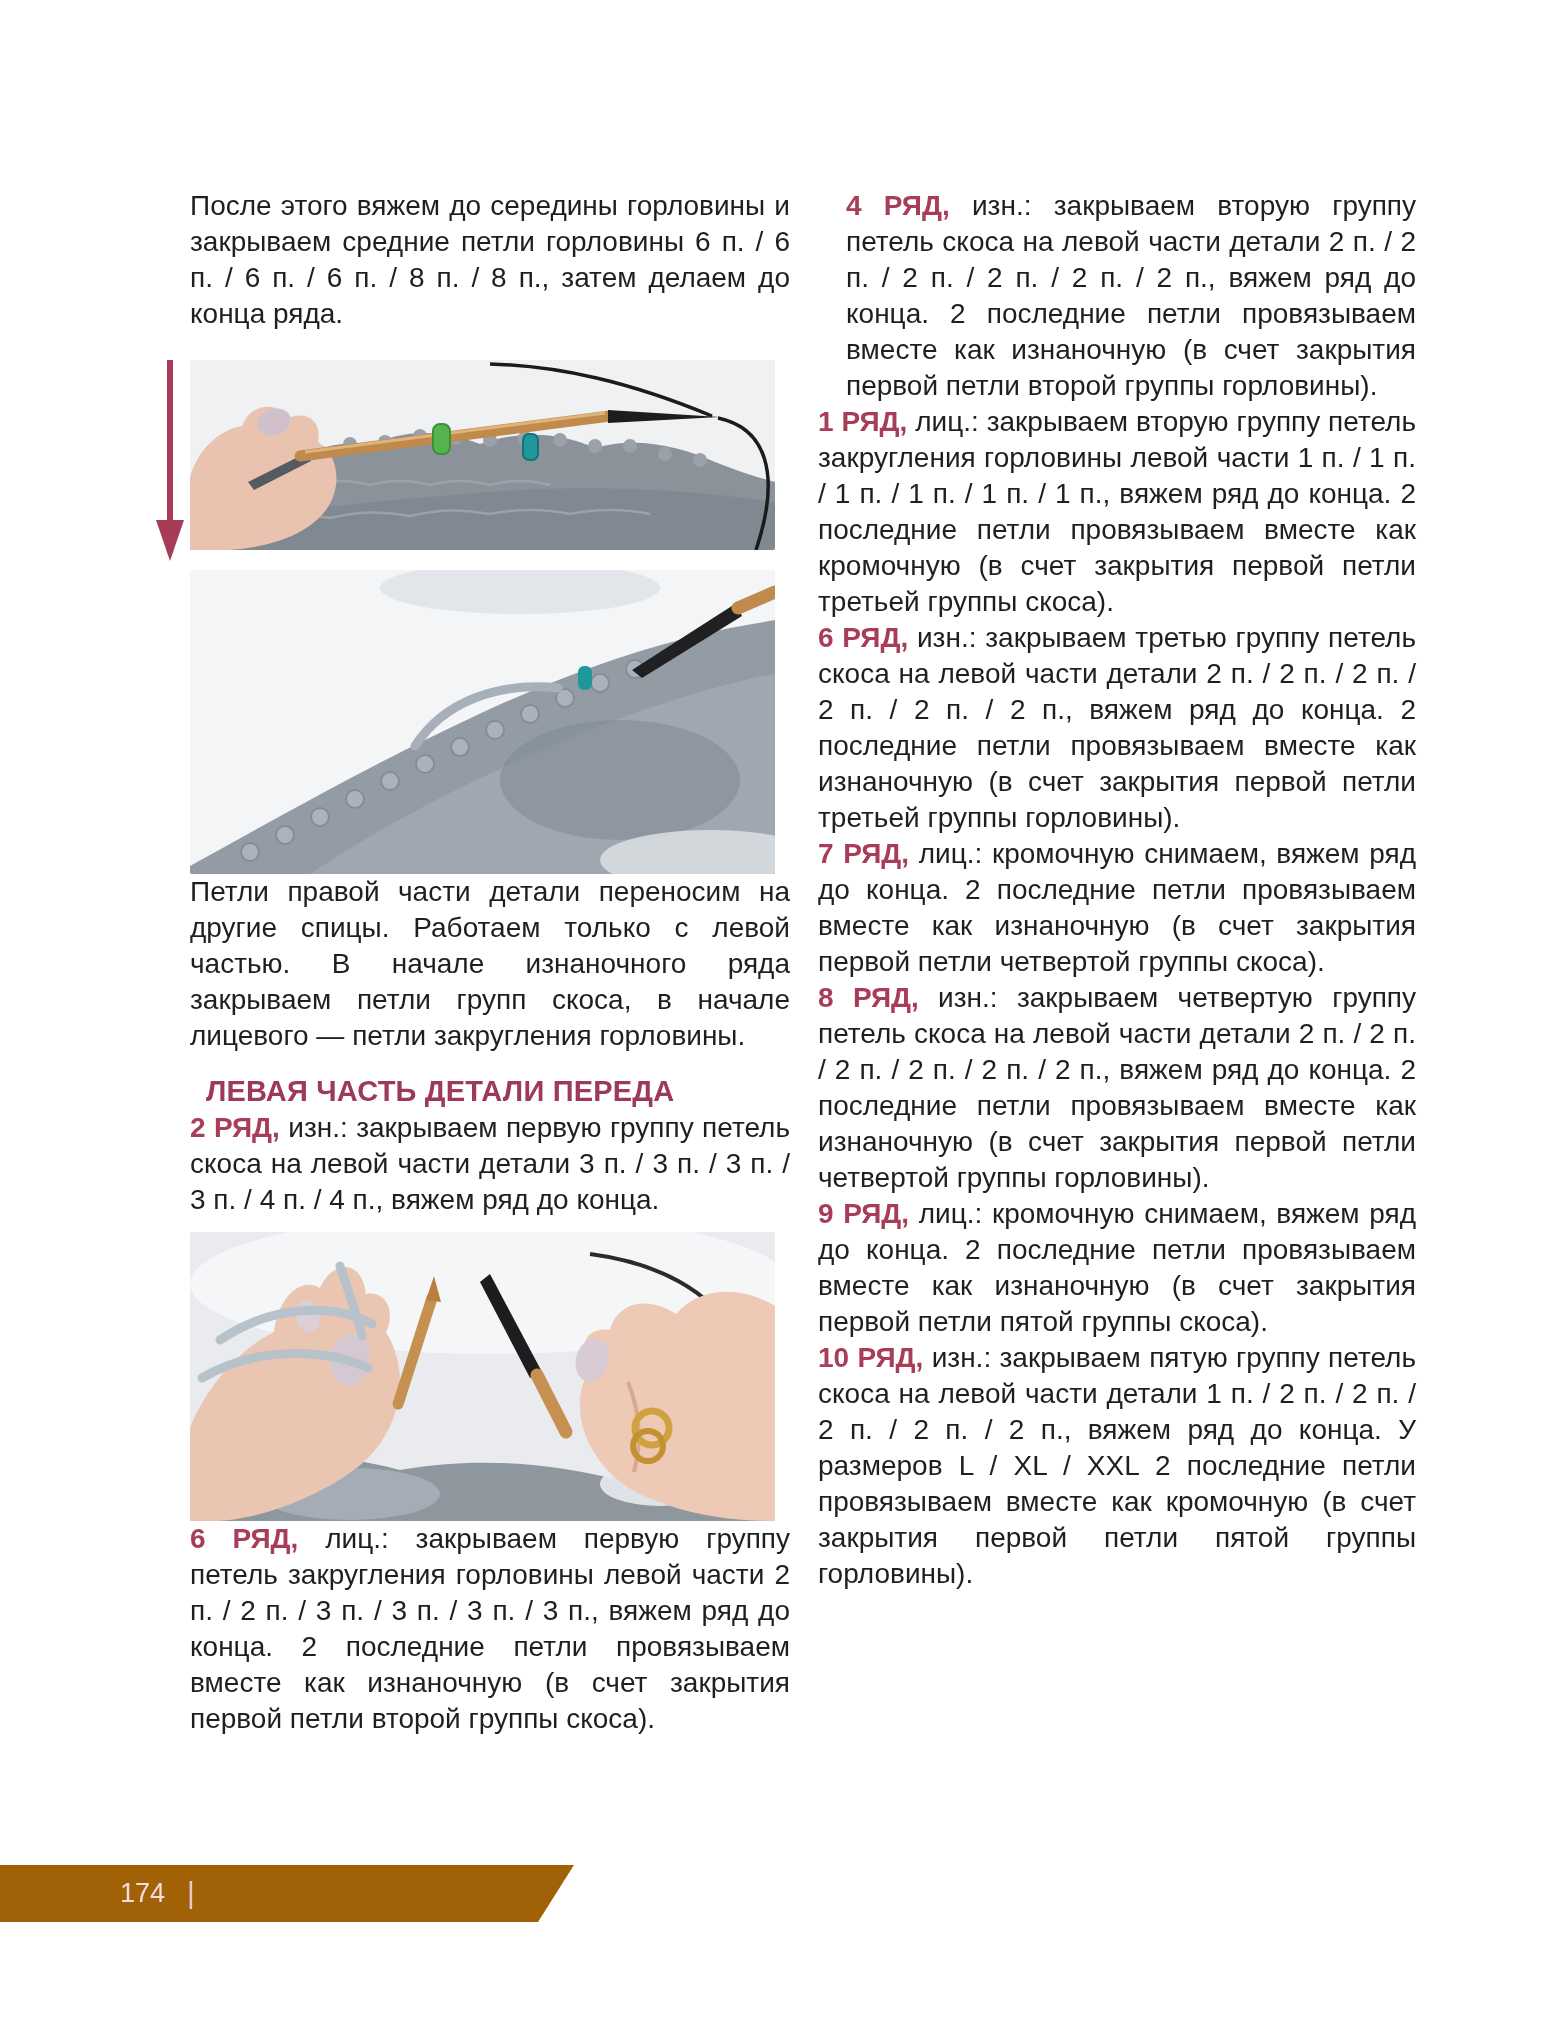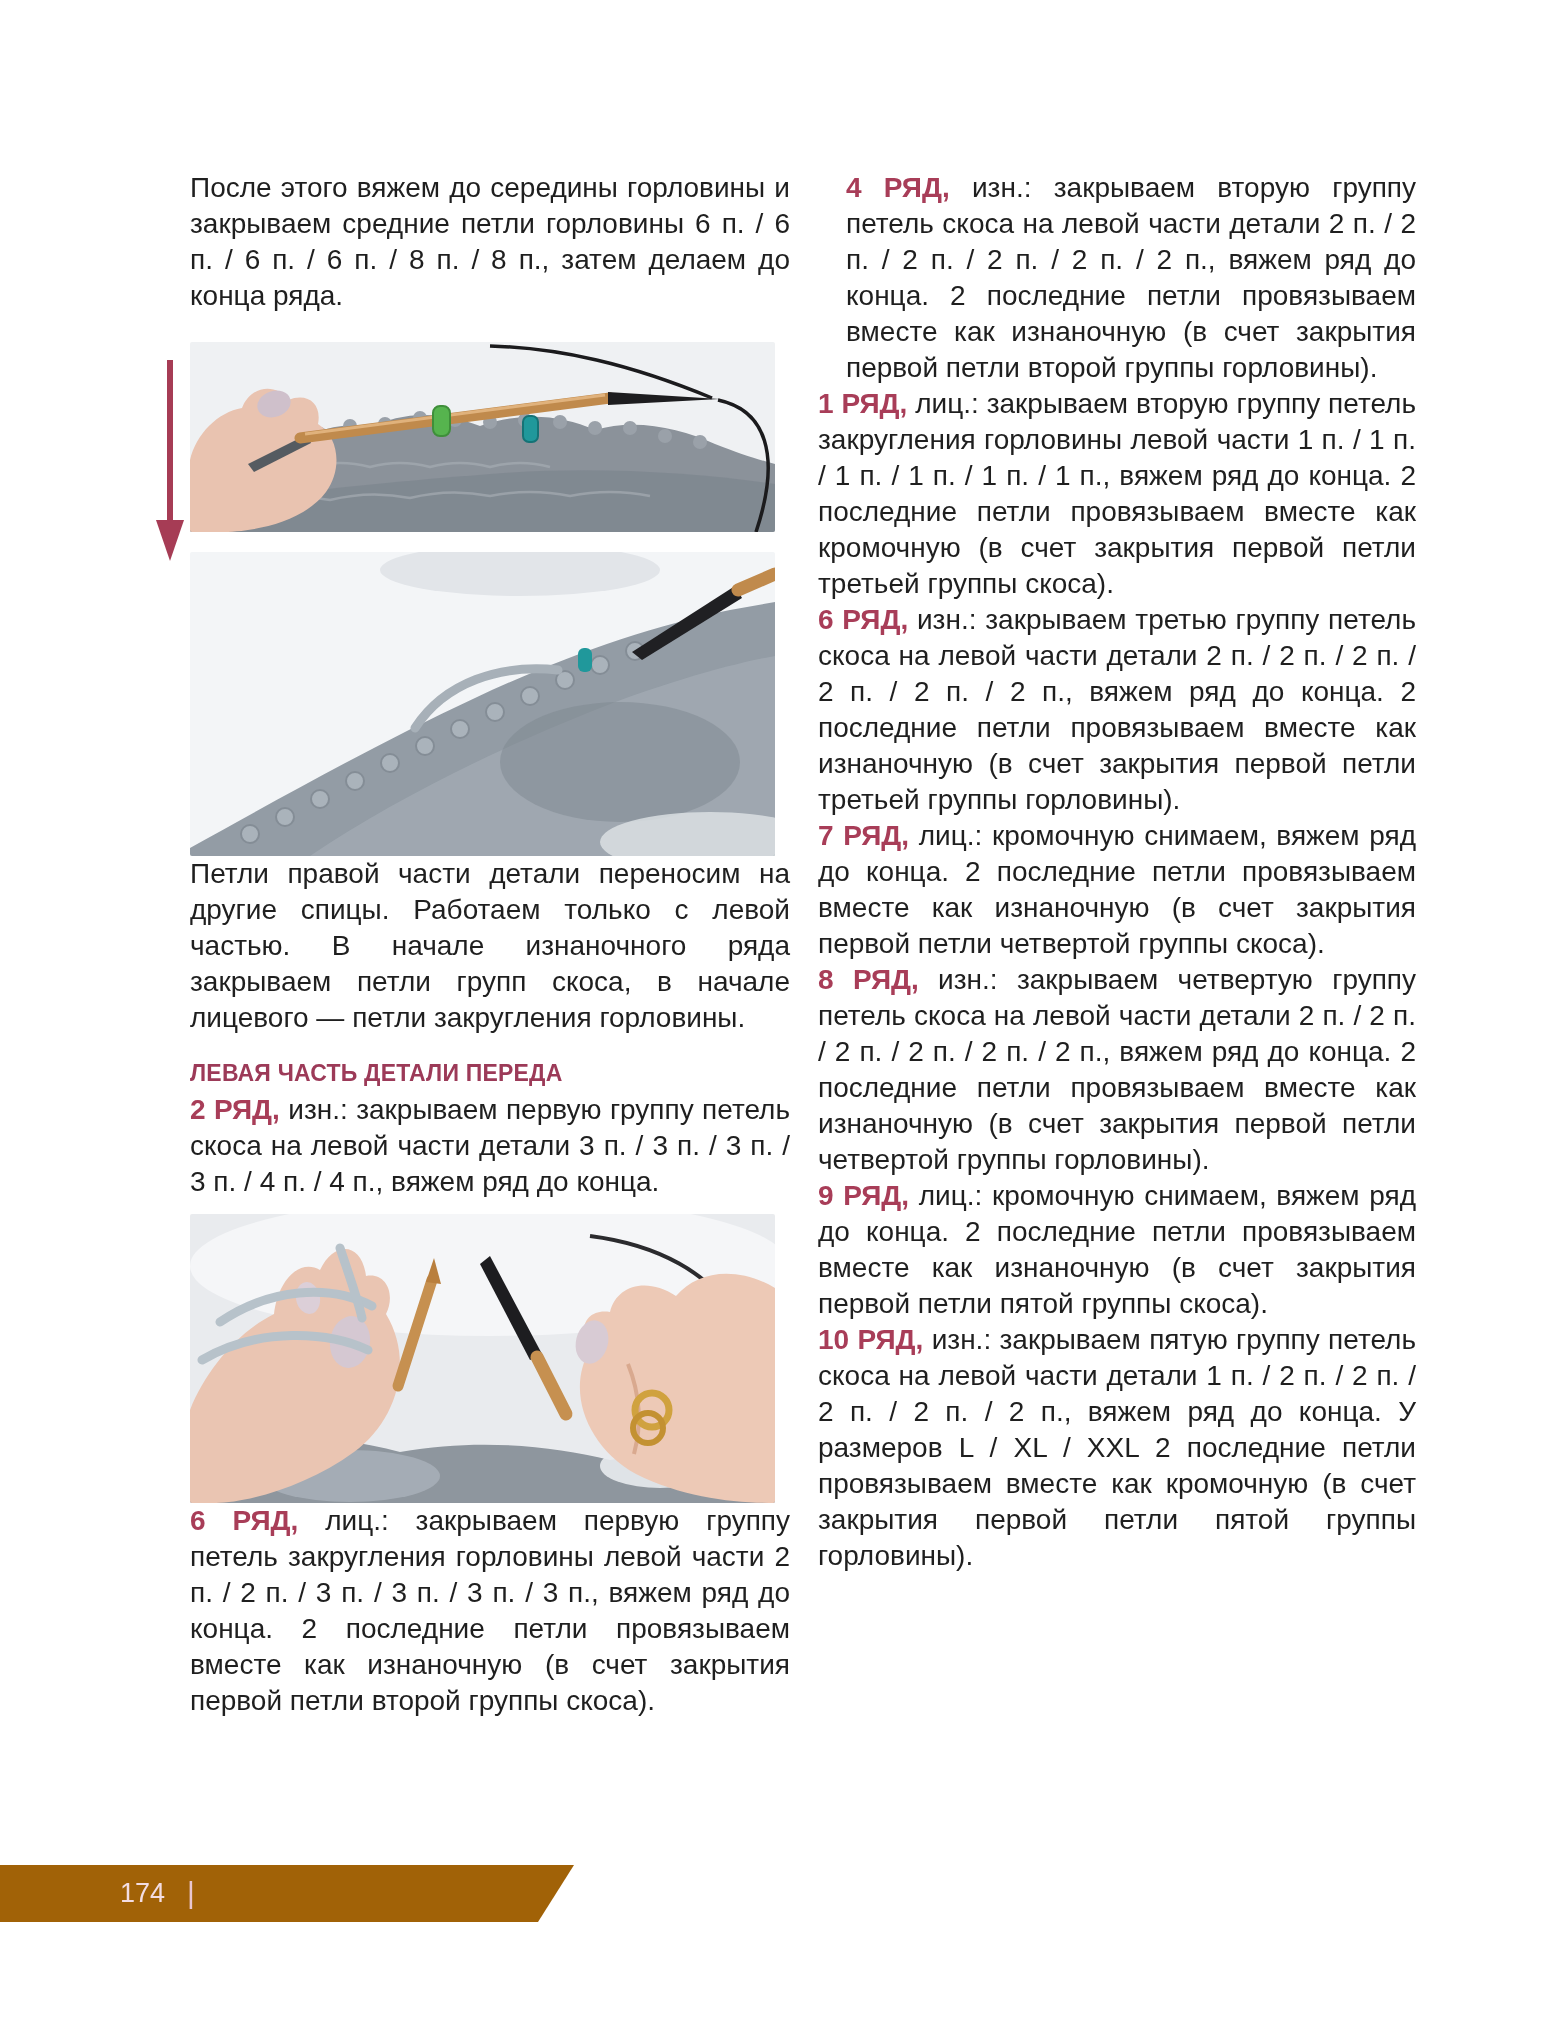--- a/index.html
+++ b/index.html
@@ -1,29 +1,29 @@
 <!DOCTYPE html>
 <html lang="ru"><head>
 <meta charset="utf-8">
 <style>
   html,body{margin:0;padding:0;}
   body{
     width:1550px;height:2033px;position:relative;background:#ffffff;
     font-family:"Liberation Sans","DejaVu Sans",sans-serif;
     color:#1f1f1f;overflow:hidden;
   }
-  .col{position:absolute;top:170px;}
+  .col{position:absolute;top:188px;}
   .col-left{left:190px;width:600px;}
   .col-right{left:818px;width:598px;}
   p.body-text{margin:0;font-size:28px;line-height:36px;text-align:justify;}
   .step{margin-top:16px;}
   .step:first-child{margin-top:0;margin-left:28px;}
   .lbl{color:#a83d58;font-weight:bold;}
   h2.section-heading{
-    margin:18px 0 0 0;font-size:23px;line-height:38px;font-weight:bold;
+    margin:18px 0 0 16px;font-size:29px;line-height:38px;font-weight:bold;
     color:#9c3a58;letter-spacing:.2px;
   }
   .photo{display:block;width:585px;border-radius:2px;}
   .photo-1{margin-top:28px;}
   .photo-2{margin-top:20px;}
   .photo-3{margin-top:14px;}
   .mt22{margin-top:22px;}
   .arrow-wrap{position:absolute;left:152px;top:358px;width:36px;height:205px;}
   .footer-banner{
     position:absolute;left:0;top:1865px;width:574px;height:57px;

